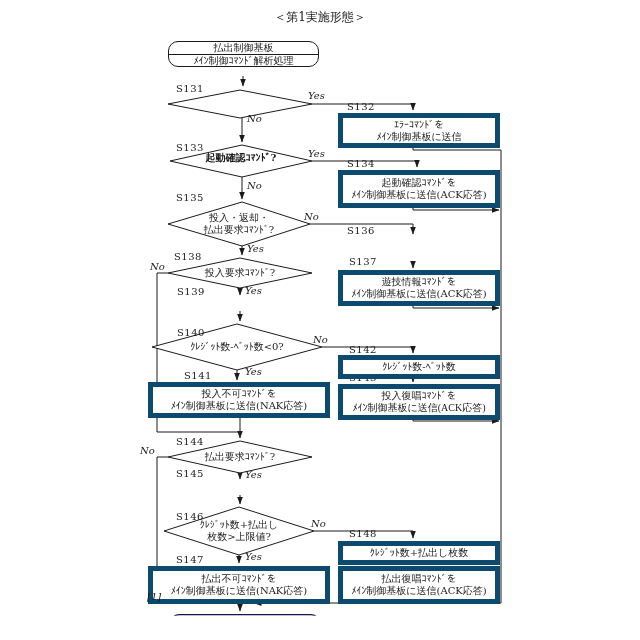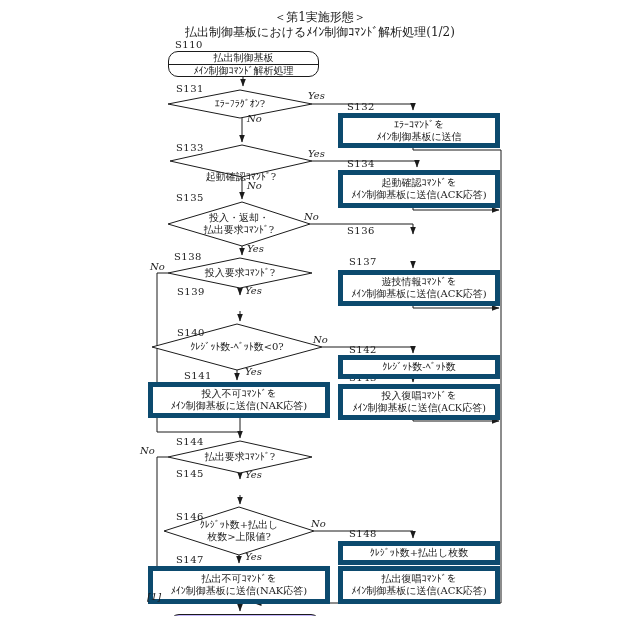--- a/index.html
+++ b/index.html
@@ -68,21 +68,20 @@
       <polygon points="242,145 312,161 242,177 170,161"></polygon>
       <polygon points="242,202 310,224 242,246 168,224"></polygon>
       <polygon points="240,258 312,273 240,288 168,273"></polygon>
       <polygon points="237,324 322,347 237,370 152,347"></polygon>
       <polygon points="240,441 312,457 240,473 168,457"></polygon>
       <polygon points="239,507 314,531 239,555 164,531"></polygon>
     </g>
   </svg>
 
   <div class="title-line" style="top:9px;">＜第1実施形態＞</div>
-  <div class="title-line" style="top:24px;">払出制御基板におけるﾒｲﾝ制御ｺﾏﾝﾄﾞ解析処理(1/2)</div>
 
   <div class="slabel" style="left:175px;top:39px;">S110</div>
   <div class="slabel" style="left:176px;top:83px;">S131</div>
   <div class="slabel" style="left:347px;top:101px;">S132</div>
   <div class="slabel" style="left:176px;top:142px;">S133</div>
   <div class="slabel" style="left:347px;top:158px;">S134</div>
   <div class="slabel" style="left:176px;top:192px;">S135</div>
   <div class="slabel" style="left:347px;top:225px;">S136</div>
   <div class="slabel" style="left:349px;top:256px;">S137</div>
   <div class="slabel" style="left:174px;top:251px;">S138</div>
@@ -91,27 +90,26 @@
   <div class="slabel" style="left:184px;top:370px;">S141</div>
   <div class="slabel" style="left:349px;top:344px;">S142</div>
   <div class="slabel" style="left:349px;top:372px;">S143</div>
   <div class="slabel" style="left:176px;top:436px;">S144</div>
   <div class="slabel" style="left:176px;top:468px;">S145</div>
   <div class="slabel" style="left:176px;top:511px;">S146</div>
   <div class="slabel" style="left:176px;top:554px;">S147</div>
   <div class="slabel" style="left:349px;top:528px;">S148</div>
   <div class="slabel" style="left:349px;top:554px;">S149</div>
 
-  <div class="term2" style="left:168px;top:51px;width:149px;height:24px;">
+  <div class="term2" style="left:168px;top:41px;width:149px;height:24px;">
     <div class="row">払出制御基板</div>
     <div class="row">ﾒｲﾝ制御ｺﾏﾝﾄﾞ解析処理</div>
   </div>
 
-  <div class="node dtext" style="left:168px;top:90px;width:144px;height:28px;">ｴﾗｰﾌﾗｸﾞｵﾝ?</div>
-  <div class="node dtext" style="left:170px;top:161px;width:142px;height:32px;">起動確認ｺﾏﾝﾄﾞ?</div>
+  <div class="node dtext" style="left:170px;top:142px;width:142px;height:32px;font-weight:bold;">起動確認ｺﾏﾝﾄﾞ?</div>
   <div class="node dtext" style="left:168px;top:202px;width:142px;height:44px;">投入・返却・
 払出要求ｺﾏﾝﾄﾞ?</div>
   <div class="node dtext" style="left:168px;top:258px;width:144px;height:30px;">投入要求ｺﾏﾝﾄﾞ?</div>
   <div class="node dtext" style="left:152px;top:324px;width:170px;height:46px;">ｸﾚｼﾞｯﾄ数-ﾍﾞｯﾄ数&lt;0?</div>
   <div class="node dtext" style="left:168px;top:441px;width:144px;height:32px;">払出要求ｺﾏﾝﾄﾞ?</div>
   <div class="node dtext" style="left:164px;top:507px;width:150px;height:48px;">ｸﾚｼﾞｯﾄ数+払出し
 枚数&gt;上限値?</div>
 
   <div class="node box" style="left:338px;top:113px;width:152px;height:25px;">ｴﾗｰｺﾏﾝﾄﾞを
 ﾒｲﾝ制御基板に送信</div>

